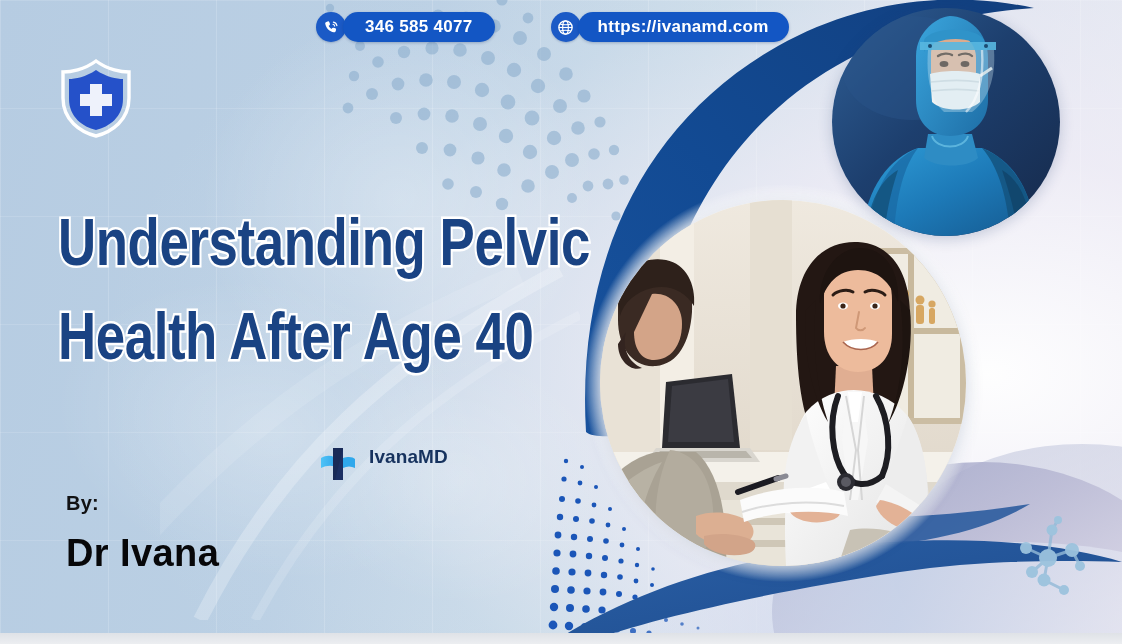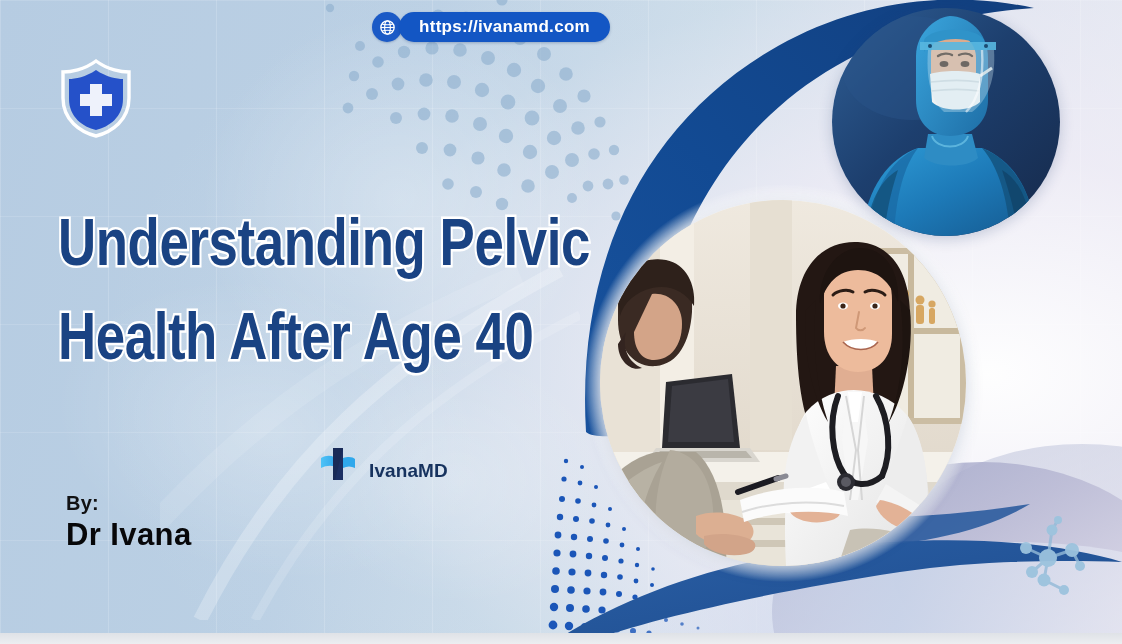--- a/index.html
+++ b/index.html
@@ -84,28 +84,28 @@
     color:#1a4383;
     transform:scaleX(0.80);
     transform-origin:left top;
     -webkit-text-stroke:5px #ffffff;
     paint-order:stroke fill;
     white-space:nowrap;
   }
   .title .ln{display:block;}
 
   
-  .brand{position:absolute;left:320px;top:446px;display:flex;align-items:flex-end;gap:13px;z-index:30;}
+  .brand{position:absolute;left:320px;top:446px;display:flex;align-items:flex-start;gap:13px;z-index:30;}
   .brand-mark{width:36px;height:36px;flex:0 0 auto;}
   .brand-name{font-size:19px;font-weight:bold;color:#16325e;letter-spacing:.1px;}
 
   
   .byline{position:absolute;left:66px;top:492px;z-index:30;}
   .by-label{font-size:20px;font-weight:bold;color:#111113;line-height:1.15;letter-spacing:.2px;}
-  .by-name{font-size:31px;font-weight:bold;color:#070709;line-height:1.2;letter-spacing:.4px;margin-top:1px;}
+  .by-name{font-size:38px;font-weight:bold;color:#070709;line-height:1.2;letter-spacing:.4px;margin-top:16px;}
 
   
   .photo{position:absolute;border-radius:50%;overflow:hidden;z-index:20;}
   .photo-top{left:832px;top:8px;width:228px;height:228px;
     box-shadow:0 3px 14px rgba(26,55,110,.22);}
   .photo-main{left:600px;top:200px;width:366px;height:366px;
     box-shadow:0 4px 18px rgba(26,55,110,.20);}
   .photo svg{display:block;width:100%;height:100%;}
 
   
@@ -515,20 +515,33 @@
         <circle cx="50" cy="16" r="5.5"></circle>
         <circle cx="30" cy="58" r="6"></circle>
       <circle cx="62" cy="76" r="5"></circle>
         <circle cx="56" cy="6" r="4"></circle>
         <circle cx="78" cy="52" r="5"></circle>
     </g>
   </svg>
 
   <div class="contact-bar">
 
+    <div class="contact-group">
+      <span class="ico-circle">
+        <svg width="19" height="19" viewBox="0 0 24 24">
+          <path d="M7.2,4.3 C8.2,4 9,4.4 9.3,5.3 L10,7.3 C10.3,8.2 10,8.9 9.2,9.4 L8.4,9.9
+                   C9,11.6 10.4,13.1 12.1,13.8 L12.6,13 C13.1,12.2 13.8,12 14.7,12.3
+                   L16.7,13 C17.6,13.3 18,14.1 17.7,15 L17.2,16.7 C16.9,17.7 16,18.3 15,18.1
+                   C9.6,17.2 5,12.6 4.1,7.2 C3.9,6.2 4.5,5.3 5.5,5 Z" fill="#fff"></path>
+          <path d="M14.4,5.2 C16.6,5.6 18.4,7.4 18.8,9.6" stroke="#fff" stroke-width="1.5" fill="none" stroke-linecap="round"></path>
+          <path d="M13.9,8 C15,8.3 15.8,9.1 16,10.2" stroke="#fff" stroke-width="1.4" fill="none" stroke-linecap="round"></path>
+        </svg>
+      </span>
+      <span class="pill phone">346 585 4077</span>
+    </div>
 
     <span class="gap"></span>
 
     <div class="contact-group">
       <span class="ico-circle">
         <svg width="19" height="19" viewBox="0 0 24 24">
           <circle cx="12" cy="12" r="8.4" stroke="#fff" stroke-width="1.7" fill="none"></circle>
           <ellipse cx="12" cy="12" rx="3.6" ry="8.4" stroke="#fff" stroke-width="1.5" fill="none"></ellipse>
           <path d="M3.6,12 L20.4,12" stroke="#fff" stroke-width="1.5"></path>
           <path d="M5.2,7.6 C8,9 16,9 18.8,7.6" stroke="#fff" stroke-width="1.3" fill="none"></path>

